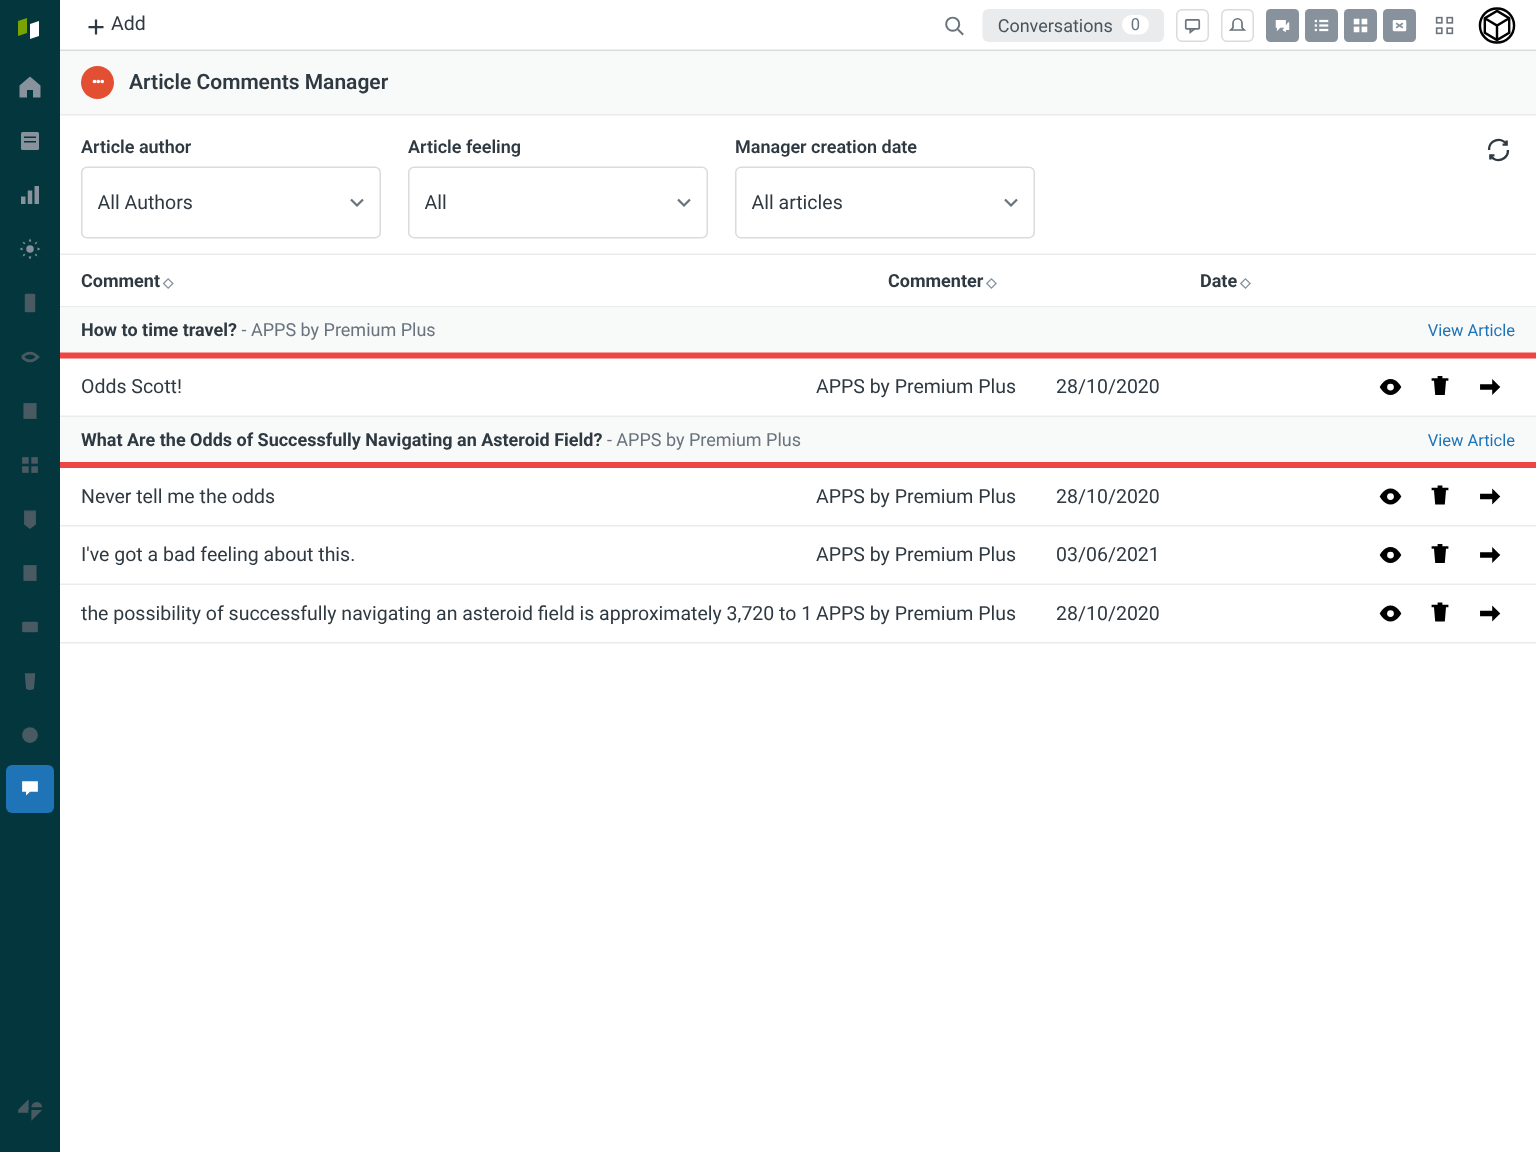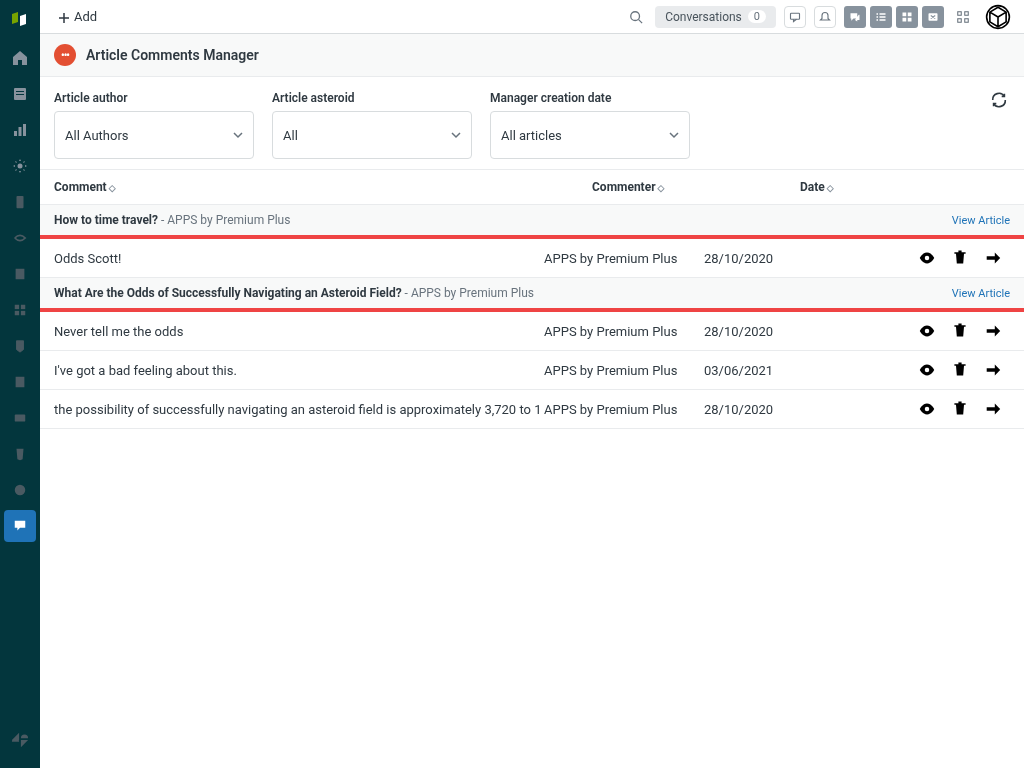--- a/index.html
+++ b/index.html
@@ -250,21 +250,21 @@
         <div class="select">
           <span>All Authors</span>
           <span class="chevron">
               <svg width="10" height="10" viewBox="0 0 10 10">
                 <path d="M1 3 L5 7 L9 3" fill="none" stroke="currentColor" stroke-width="1.5"></path>
               </svg>
             </span>
         </div>
       </div>
       <div class="filter">
-        <label>Article asteroid</label>
+        <label>Article feeling</label>
         <div class="select">
           <span>All</span>
           <span class="chevron">
               <svg width="10" height="10" viewBox="0 0 10 10">
                 <path d="M1 3 L5 7 L9 3" fill="none" stroke="currentColor" stroke-width="1.5"></path>
               </svg>
             </span>
         </div>
       </div>
       <div class="filter">

